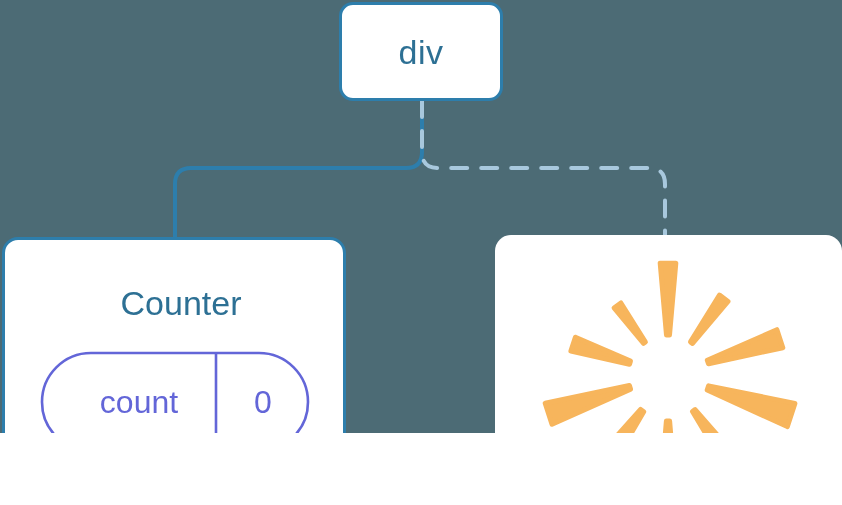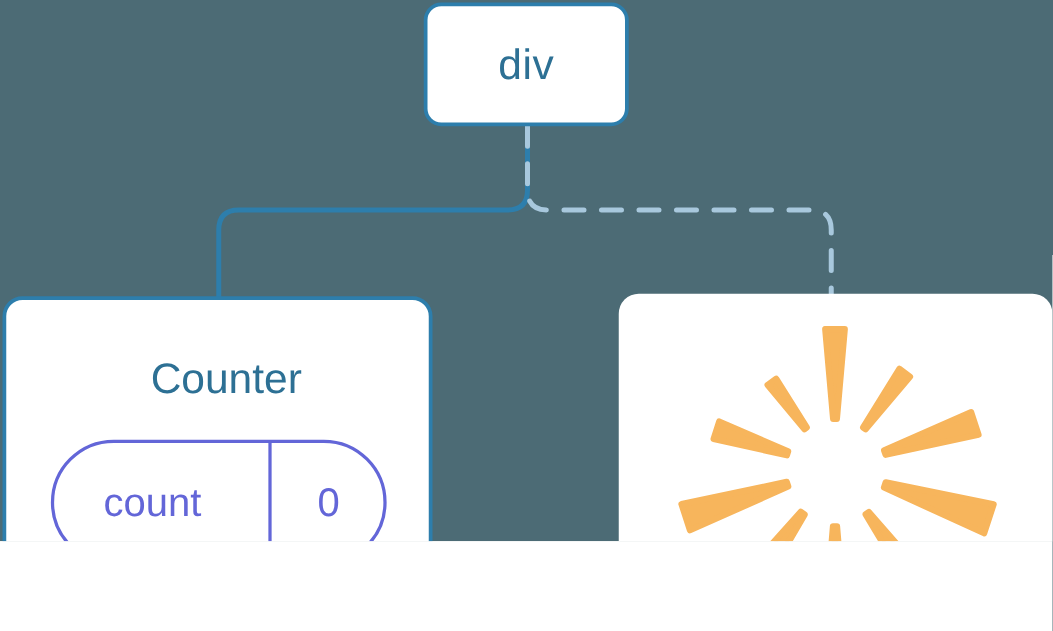--- a/index.html
+++ b/index.html
@@ -95,21 +95,21 @@
     position: absolute;
     top: 0;
     height: 102px;
     display: flex;
     align-items: center;
     justify-content: center;
     font-size: 32px;
     color: #6366d8;
     line-height: 1;
   }
-  .pill-key { left: 5px;  width: 154px; }
+  .pill-key { left: 22px;  width: 154px; }
   .pill-val { left: 178px; width: 90px; }
 
   
   .rays {
     position: absolute;
     left: 0; top: 0;
     width: 347px;
     height: 280px;
   }
 </style>

